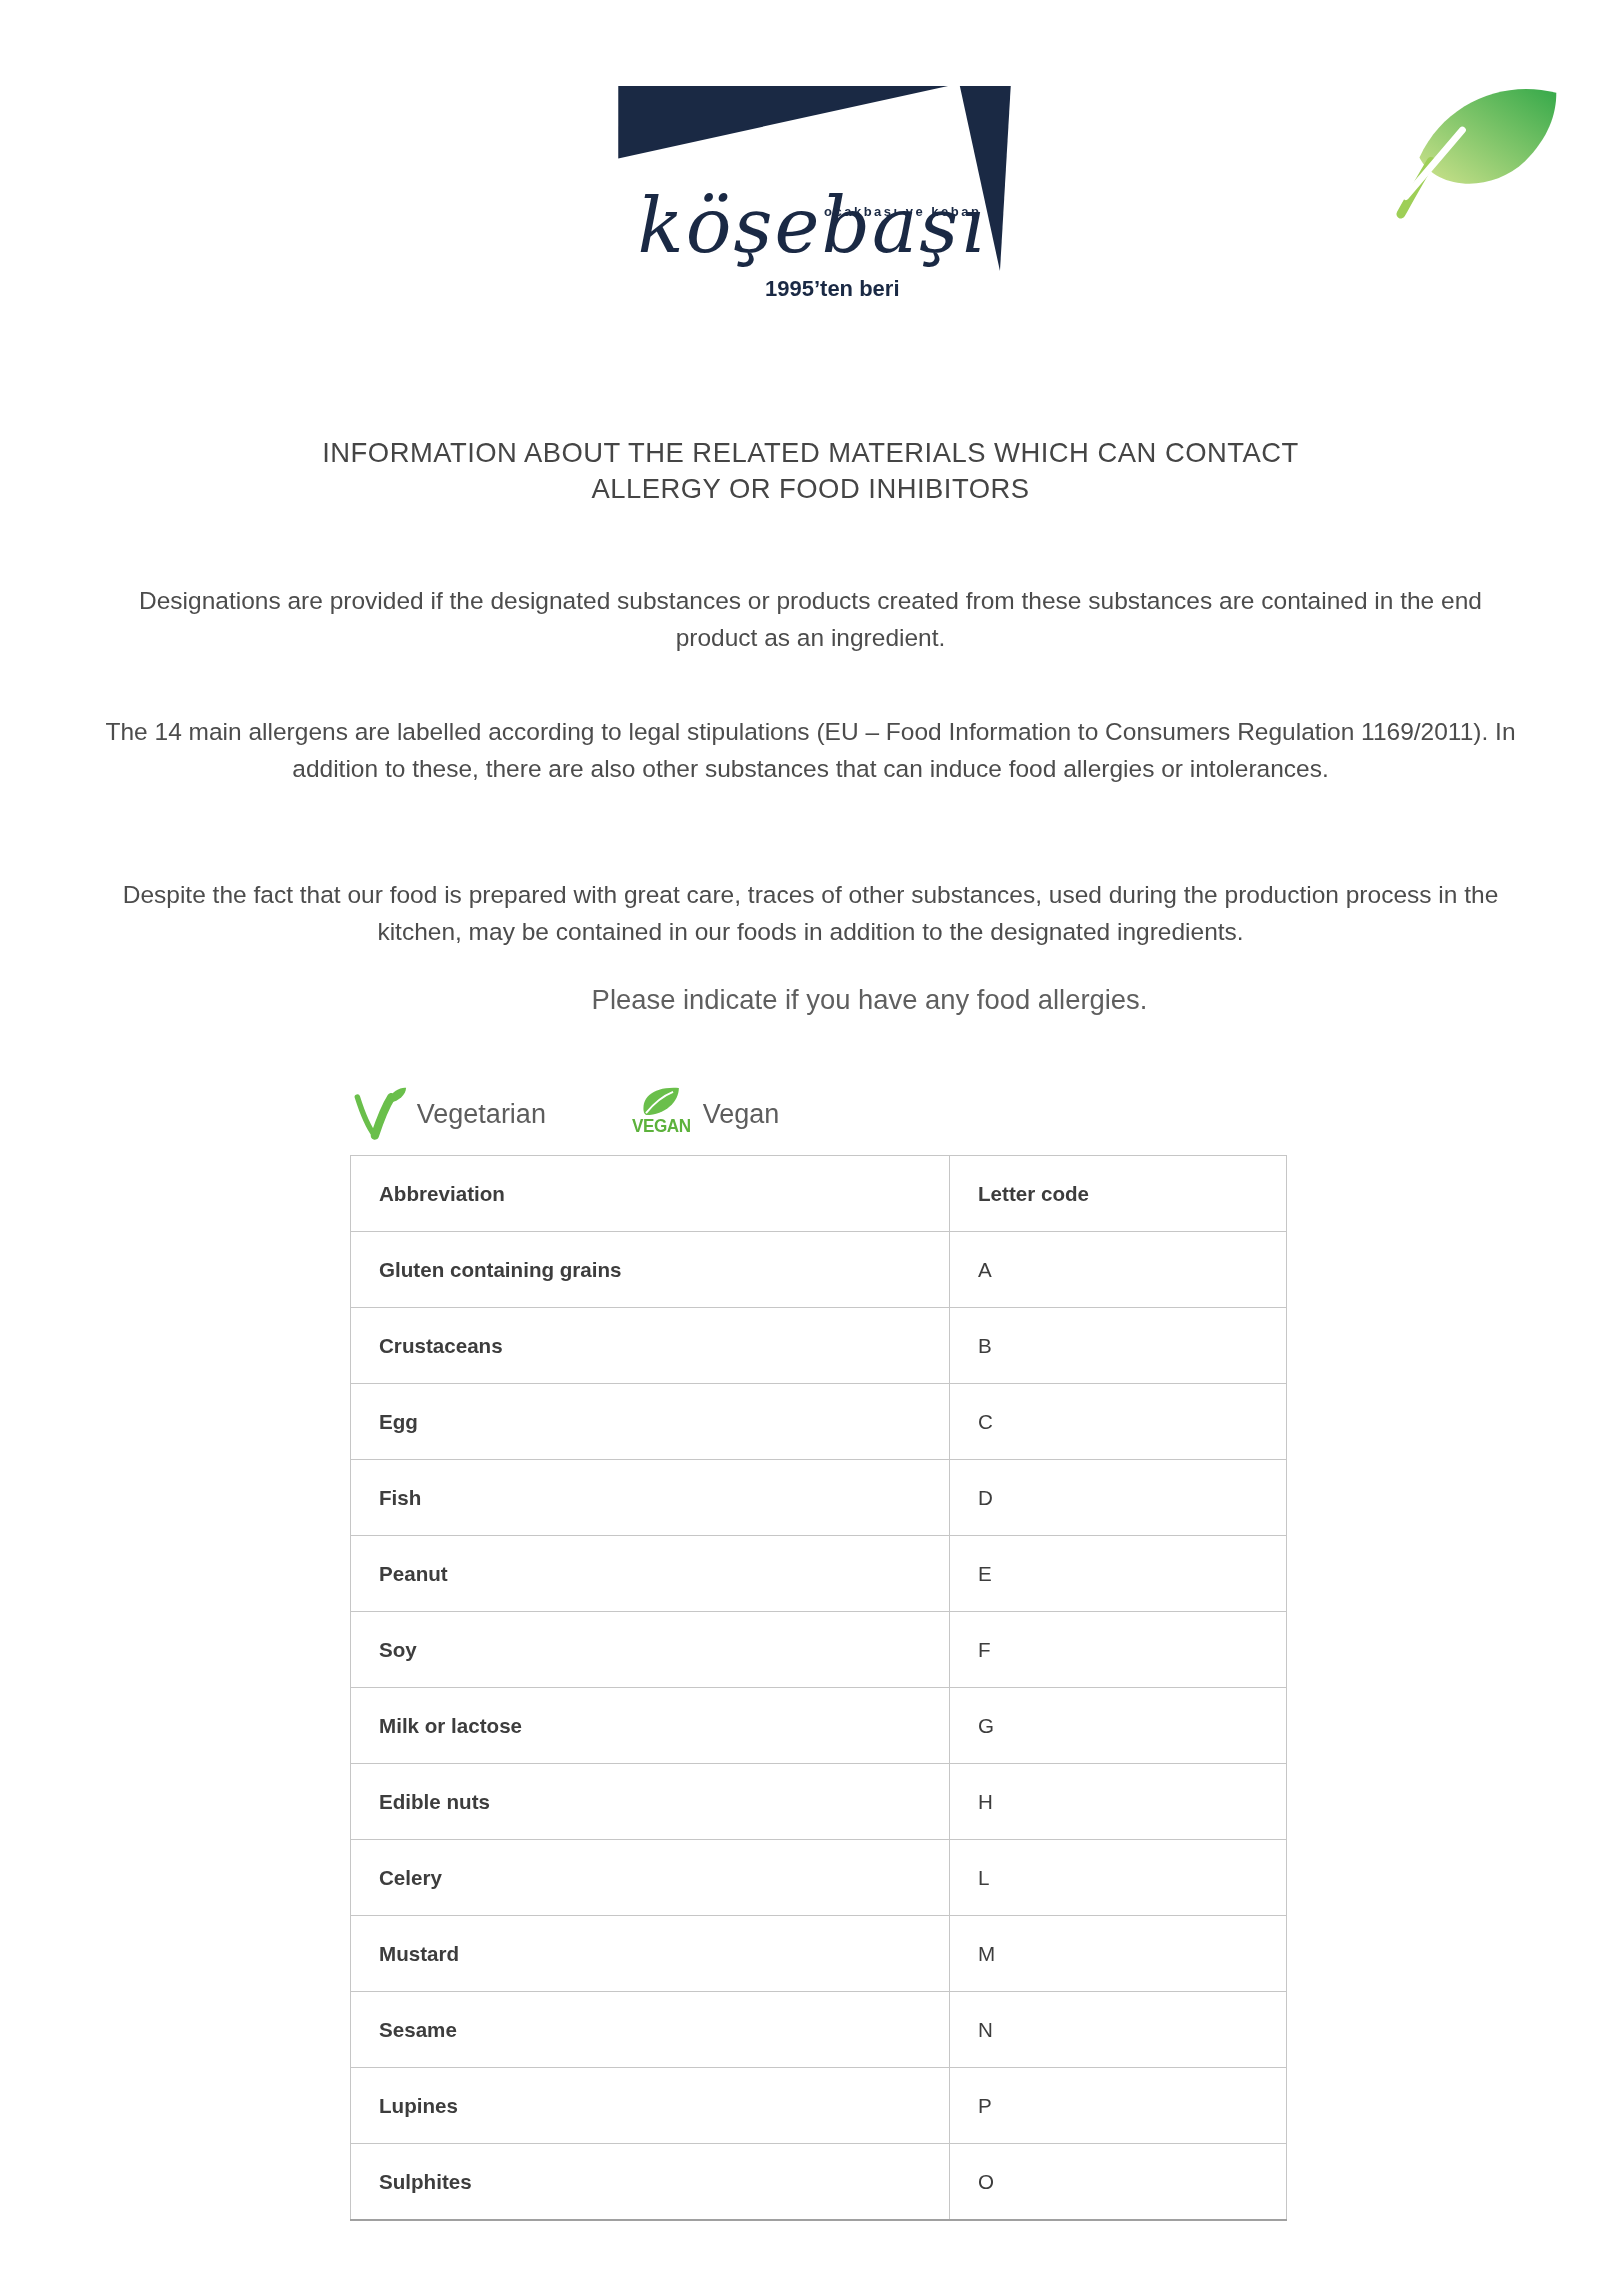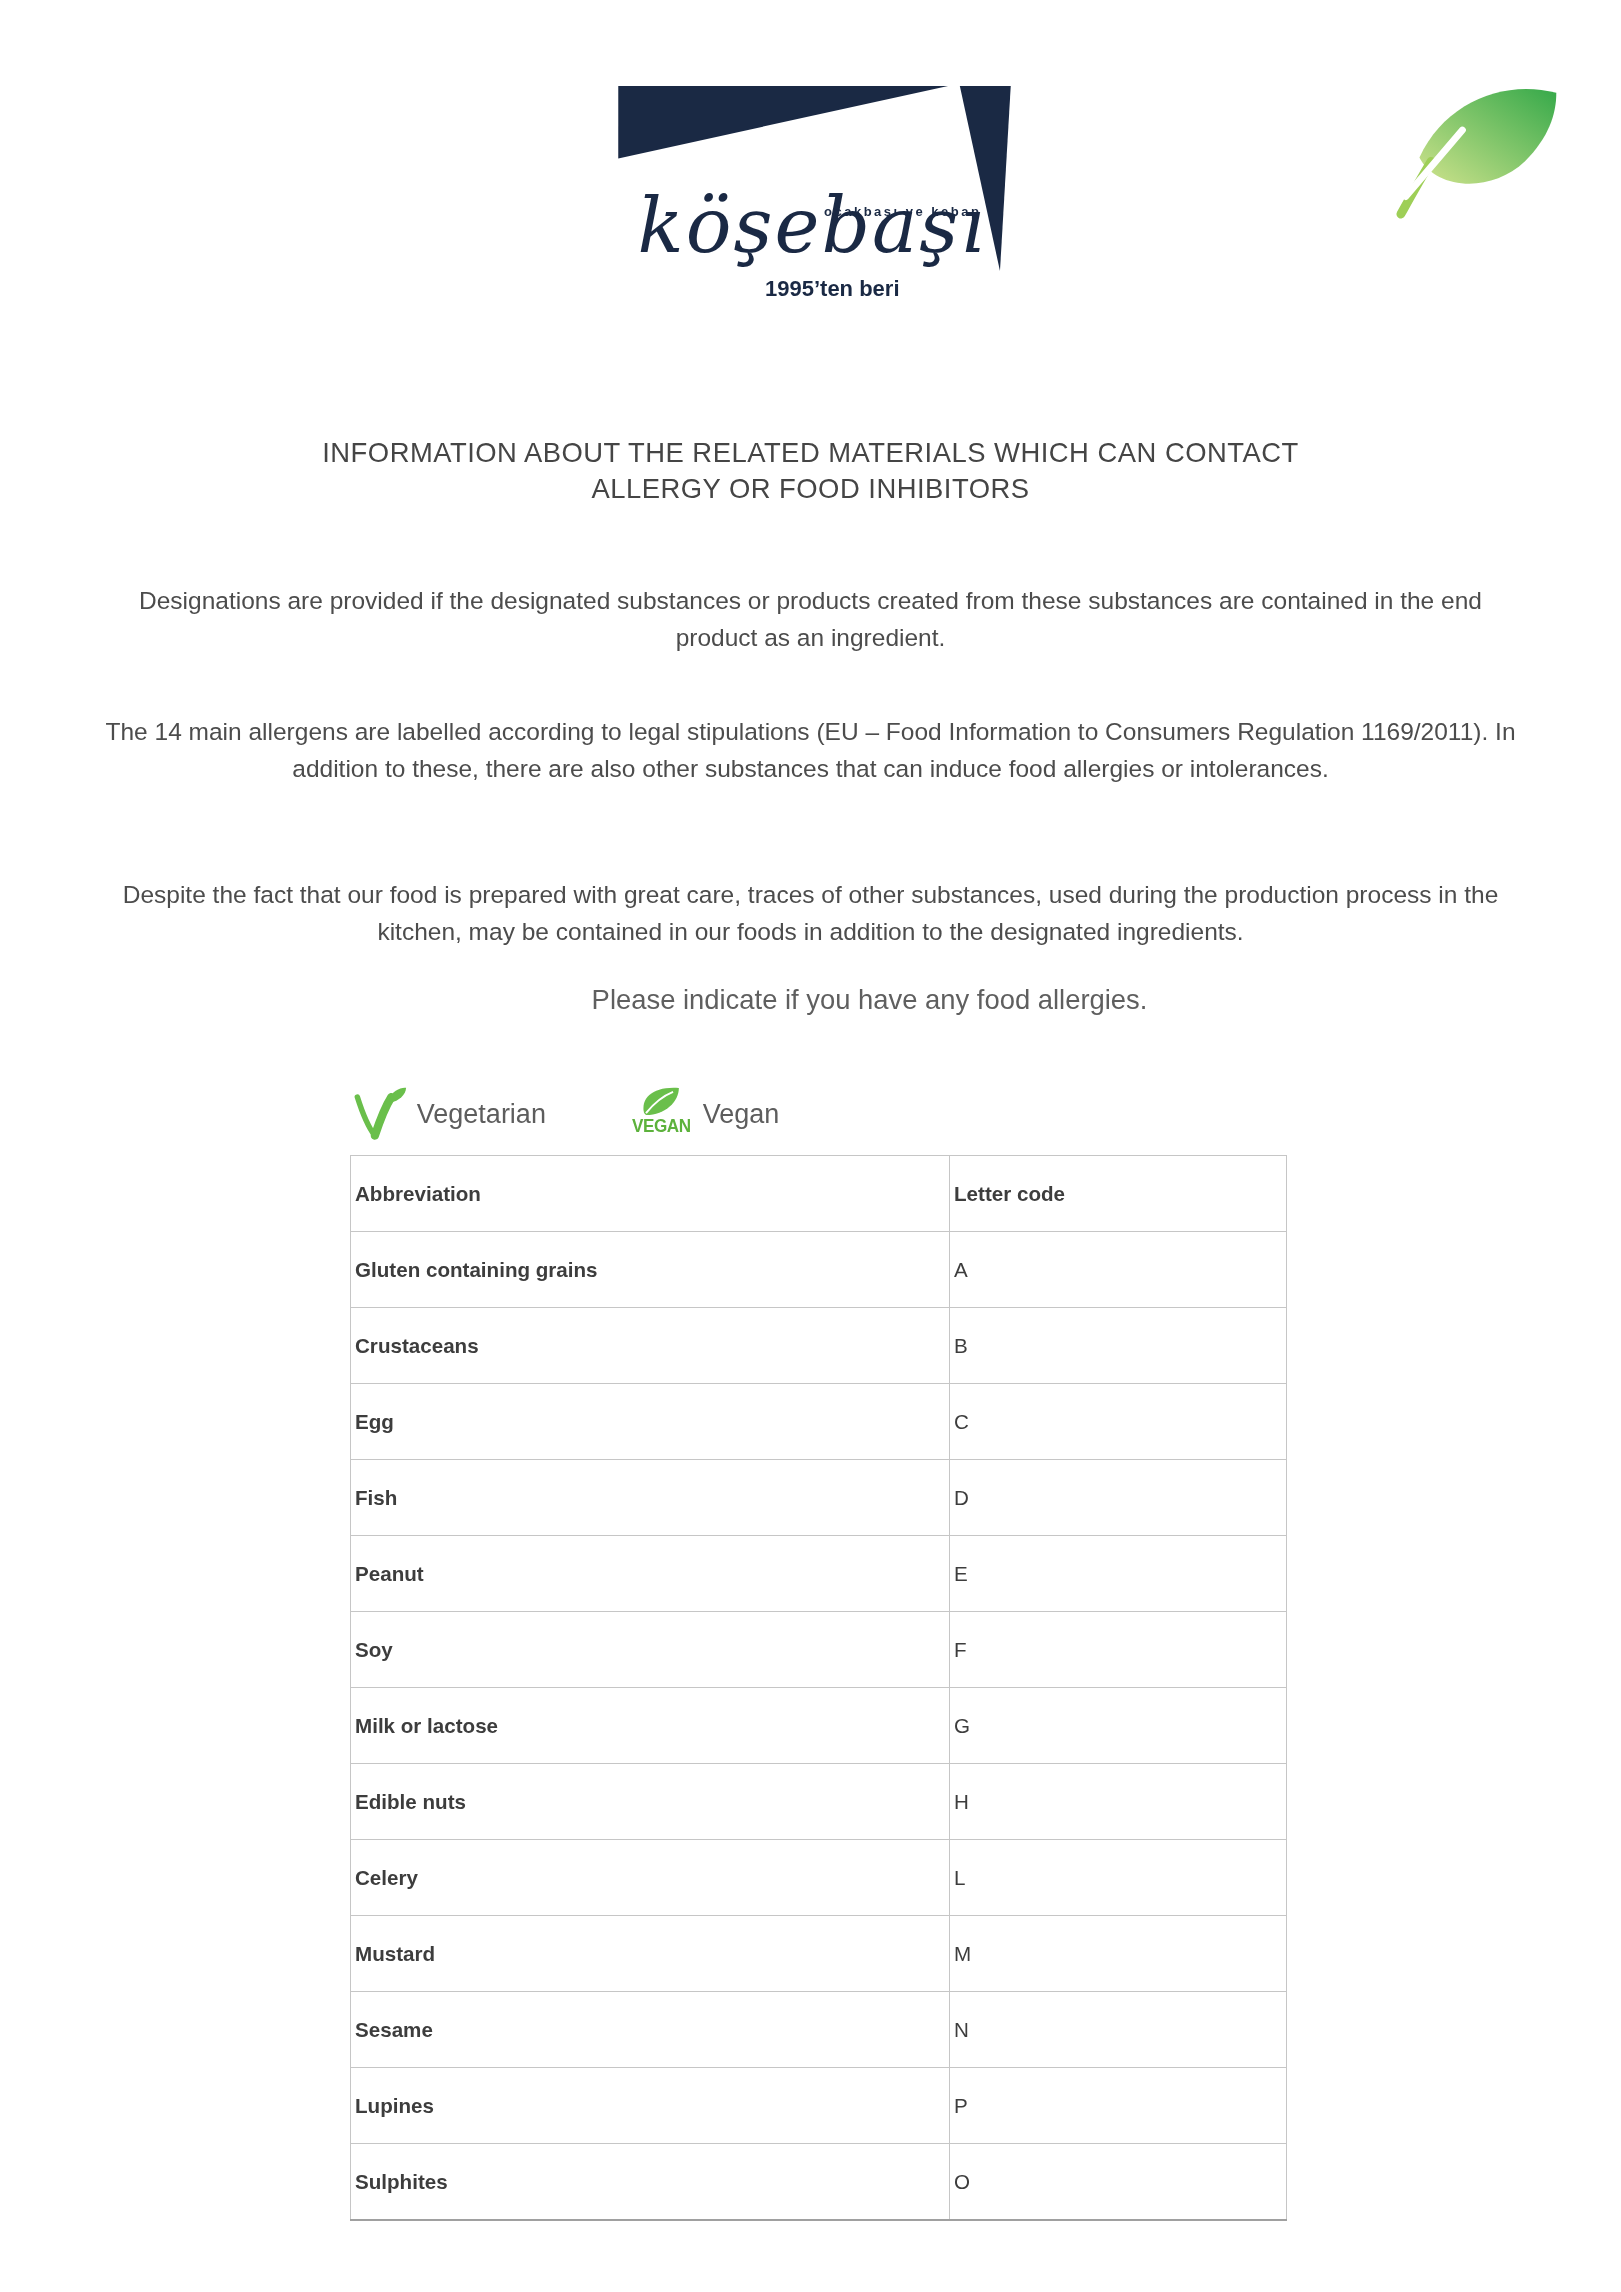--- a/index.html
+++ b/index.html
@@ -38,21 +38,21 @@
   .vegan-badge{position:relative;width:61px;height:57px;margin-right:9.8px;}
   .vegan-badge svg{position:absolute;left:7.8px;top:0px;width:41px;height:29px;}
   .vegan-word{position:absolute;left:0;bottom:5.9px;font-size:18.6px;font-weight:800;
     color:#5db23c;letter-spacing:-0.5px;transform:scaleX(.92);transform-origin:left;}
 
   
   .allergen-table{position:absolute;left:350px;top:1155px;width:936px;
     border-collapse:collapse;table-layout:fixed;
     border:1px solid #bdbdbd;border-bottom:2.9px solid #a0a0a0;}
   .allergen-table th,.allergen-table td{border:1px solid #c6c6c6;height:75px;
-    padding:0 0 0 4px;text-align:left;vertical-align:middle;font-size:20.6px;color:#3d3d3d;}
+    padding:0 0 0 28px;text-align:left;vertical-align:middle;font-size:20.6px;color:#3d3d3d;}
   .allergen-table th{font-weight:bold;}
   .allergen-table td.name{font-weight:bold;}
   .allergen-table td.code{font-weight:normal;}
   .col-abbr{width:599px;}
   .col-code{width:337px;}
 </style>
 </head>
 <body>
 
 <div class="page">

